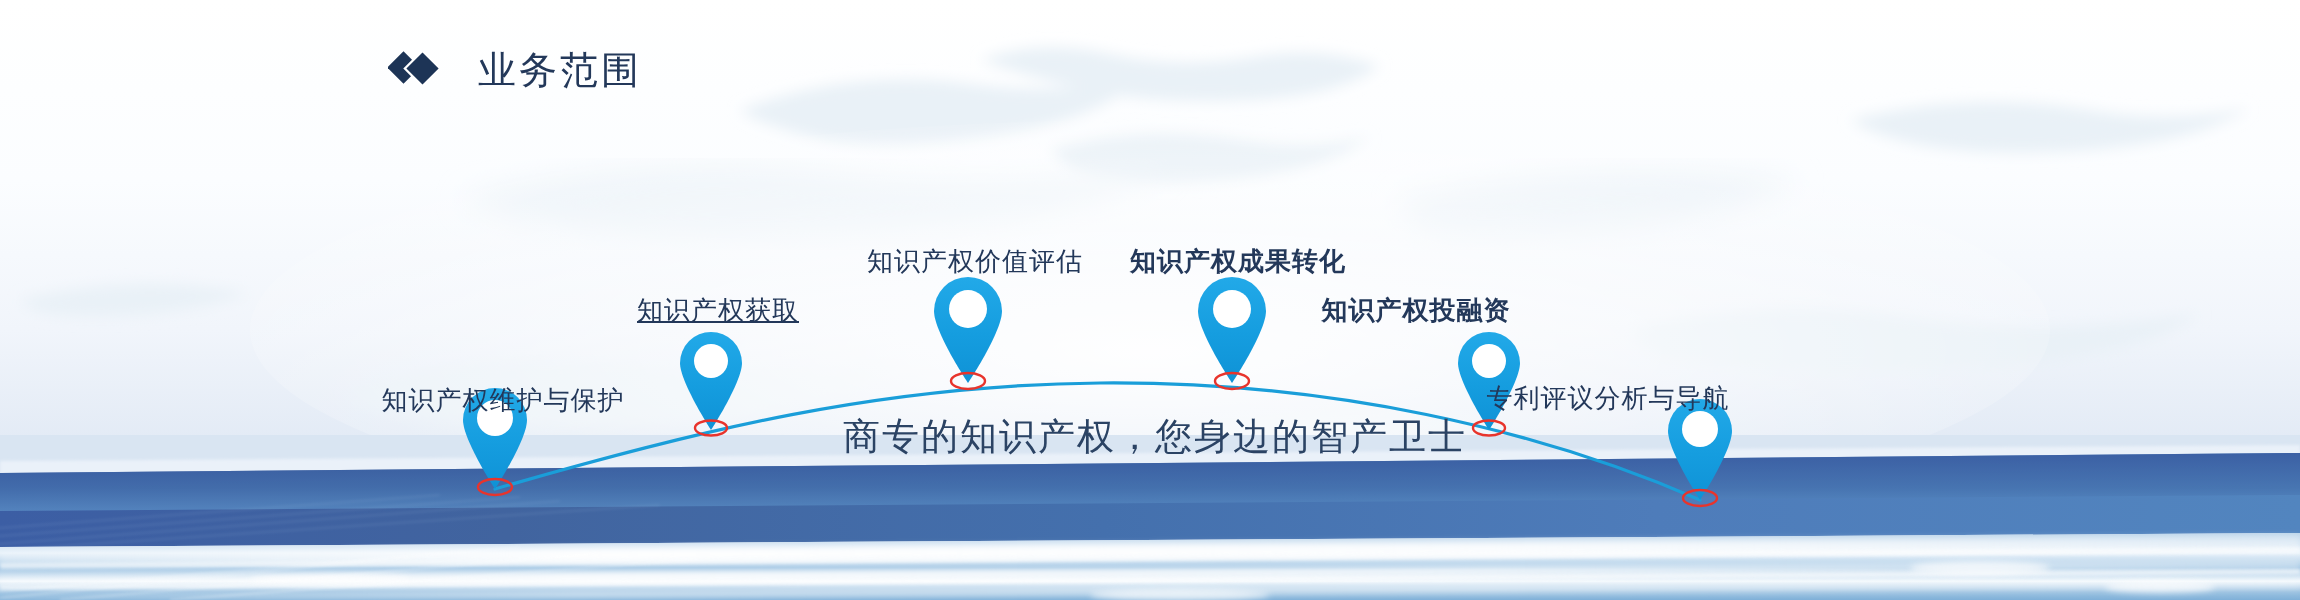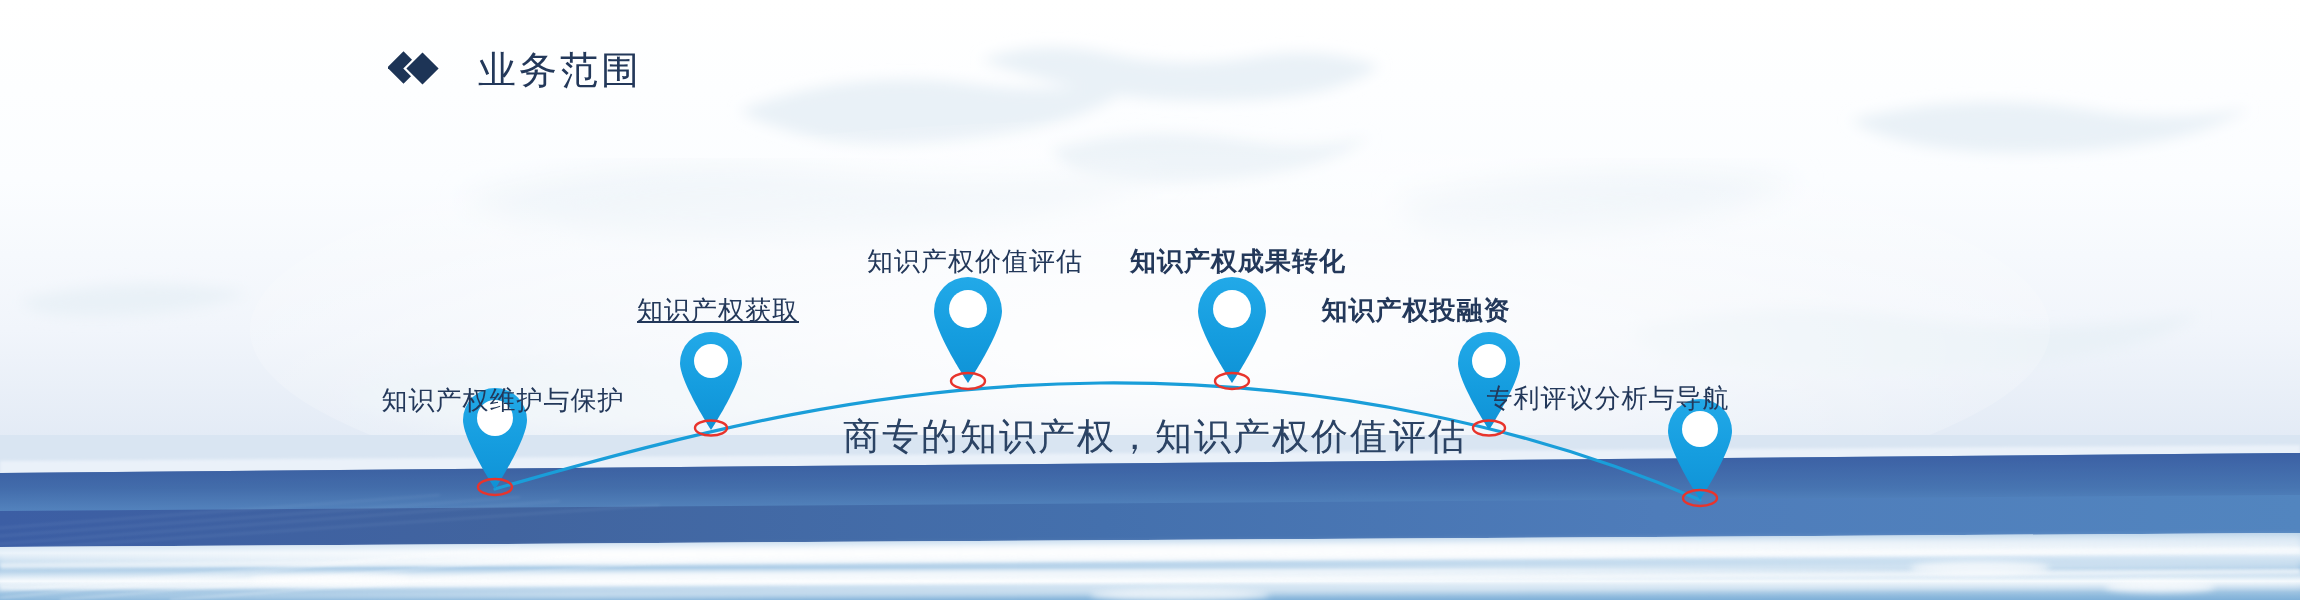--- a/index.html
+++ b/index.html
@@ -259,15 +259,15 @@
     </g>
   </svg>
 
   <div class="pin-label" style="left:503px;  top:350px;margin-top:37px;">知识产权维护与保护</div>
   <div class="pin-label" style="left:718px;  top:297px;text-decoration:underline;">知识产权获取</div>
   <div class="pin-label" style="left:975px;  top:248px;">知识产权价值评估</div>
   <div class="pin-label" style="left:1238px; top:248px;font-weight:bold;">知识产权成果转化</div>
   <div class="pin-label" style="left:1416px; top:297px;font-weight:bold;">知识产权投融资</div>
   <div class="pin-label" style="left:1608px; top:365px;margin-top:20px;">专利评议分析与导航</div>
 
-  <div id="tagline">商专的知识产权，知识产权价值评估</div>
+  <div id="tagline">商专的知识产权，您身边的智产卫士</div>
 
 </div>
 
 </body></html>

